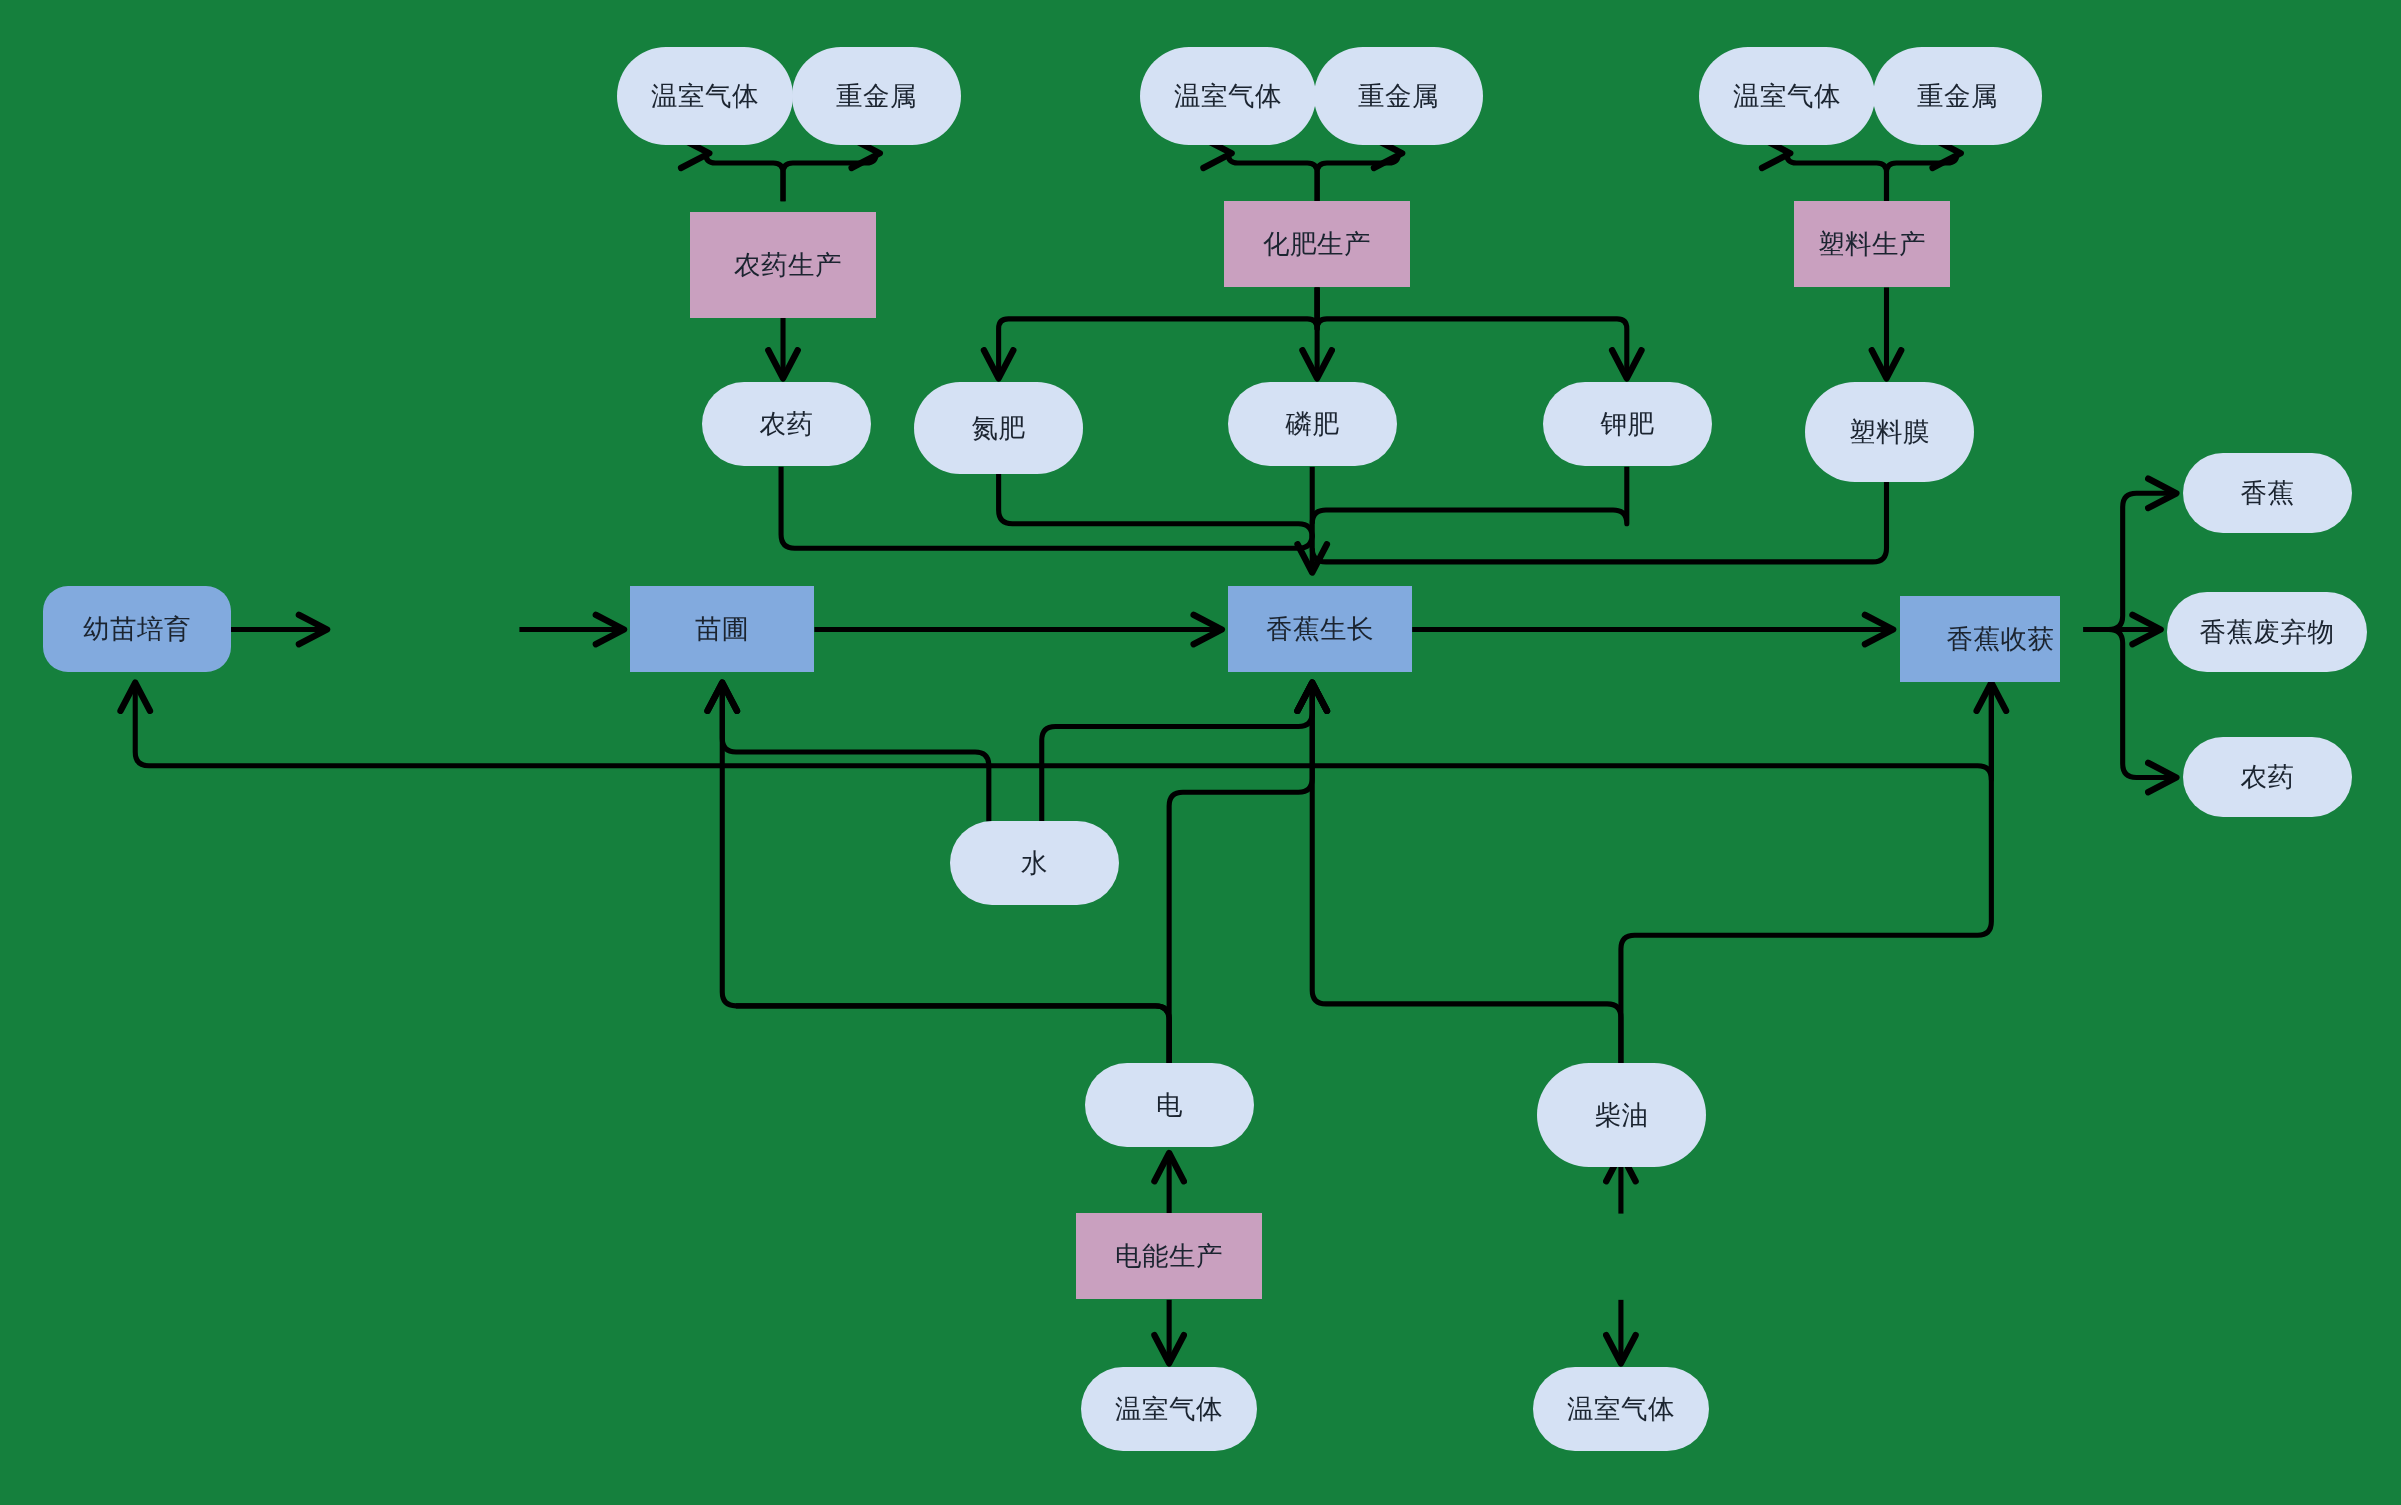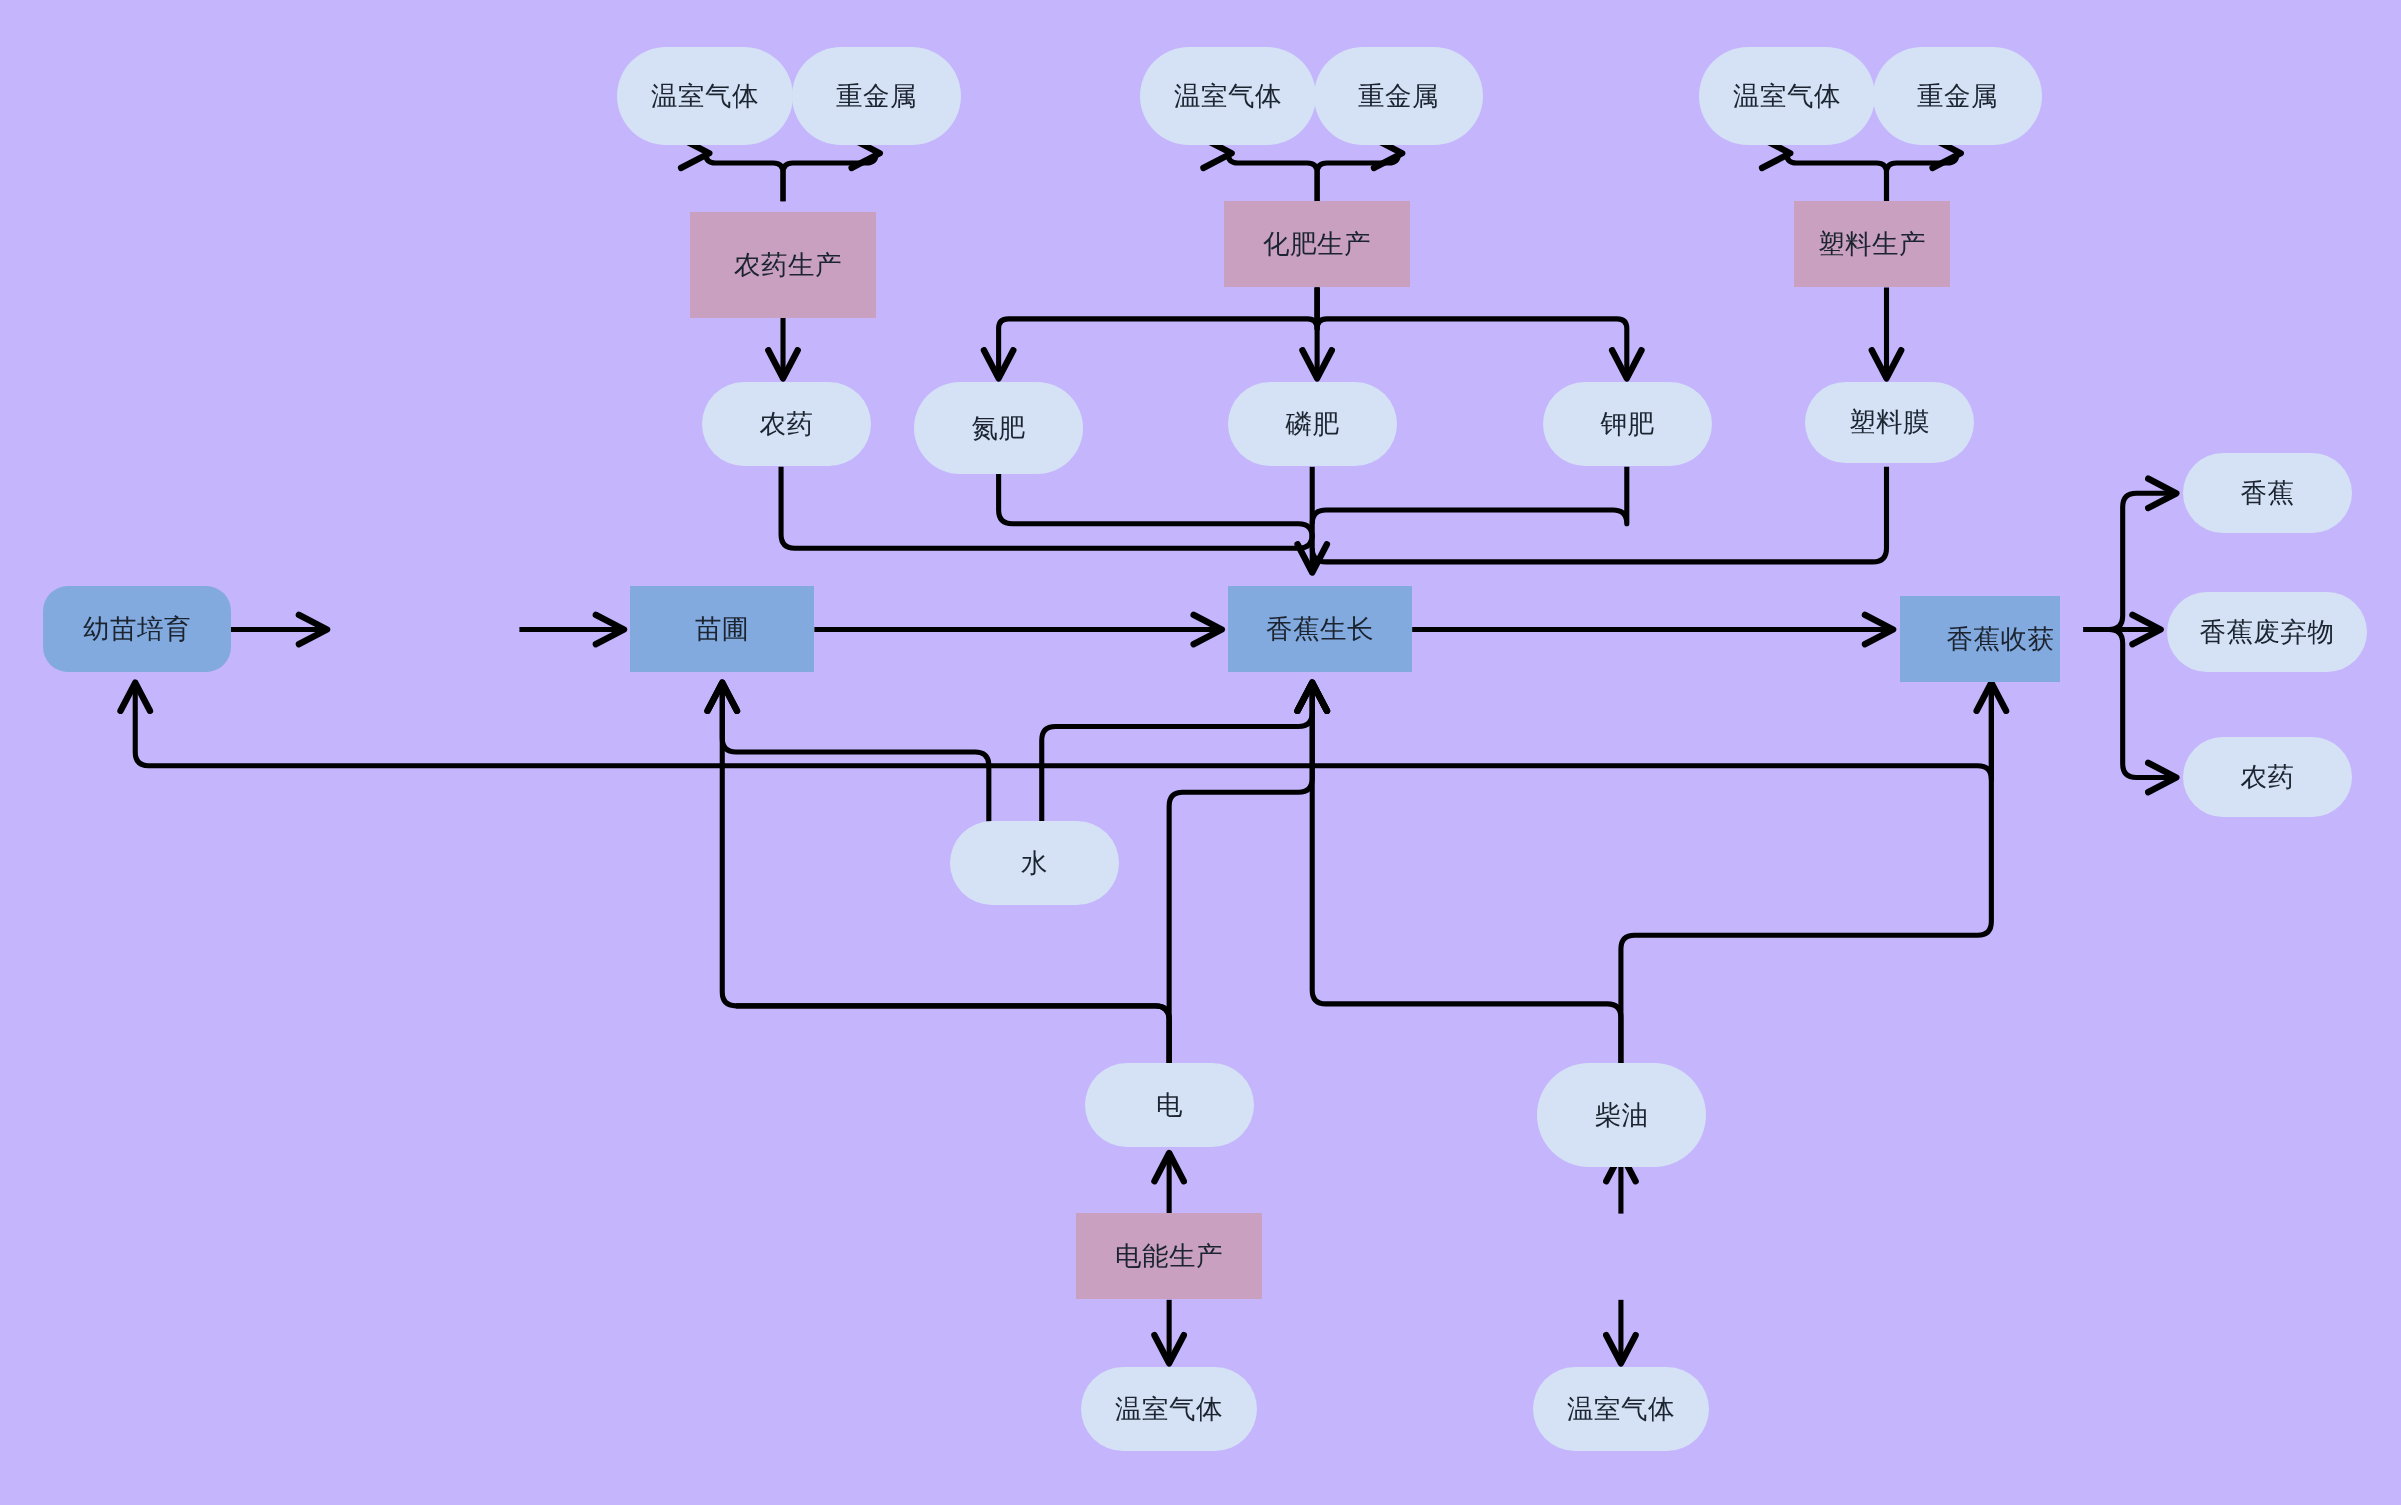--- a/index.html
+++ b/index.html
@@ -1,17 +1,17 @@
 <!DOCTYPE html>
 <html><head>
 <meta charset="utf-8">
 <style>
   html,body{margin:0;padding:0;background:#ffffff;}
   body{font-family:"Liberation Sans","DejaVu Sans",sans-serif;}
-  #stage{position:relative;width:2401px;height:1506px;background:#c4b5fd;overflow:hidden;text-decoration:underline;}
+  #stage{position:relative;width:2401px;height:1506px;background:#15803d;overflow:hidden;text-decoration:underline;}
   svg#edges{position:absolute;left:0;top:0;width:2401px;height:1506px;pointer-events:none;}
   .node{position:absolute;display:flex;align-items:center;justify-content:center;
         box-sizing:border-box;text-align:center;line-height:1.15;color:#1b2430;
         font-size:26.5px;letter-spacing:0.5px;}
   .proc{background:#82aade;border-radius:0;}
   .prod{background:#c9a0bf;border-radius:0;}
   .flow{background:#d5e1f4;border-radius:59px;}
 </style>
 </head>
 <body>
@@ -84,21 +84,21 @@
   <div class="node flow" style="left:1873px;top:47px;width:169px;height:98px;">重金属</div>
 
   <div class="node prod" style="left:690px;top:212px;width:186px;height:106px;padding-left:10px;">农药生产</div>
   <div class="node prod" style="left:1224px;top:201px;width:186px;height:86px;">化肥生产</div>
   <div class="node prod" style="left:1794px;top:201px;width:156px;height:86px;">塑料生产</div>
 
   <div class="node flow" style="left:702px;top:382px;width:169px;height:84px;">农药</div>
   <div class="node flow" style="left:914px;top:382px;width:169px;height:92px;">氮肥</div>
   <div class="node flow" style="left:1228px;top:382px;width:169px;height:84px;">磷肥</div>
   <div class="node flow" style="left:1543px;top:382px;width:169px;height:84px;">钾肥</div>
-  <div class="node flow" style="left:1805px;top:382px;width:169px;height:81px;">塑料膜</div>
+  <div class="node flow" style="left:1805px;top:382px;width:169px;height:100px;">塑料膜</div>
 
   <div class="node proc" style="left:43px;top:586px;width:188px;height:86px;border-radius:25px;">幼苗培育</div>
   <div class="node proc" style="left:630px;top:586px;width:184px;height:86px;">苗圃</div>
   <div class="node proc" style="left:1228px;top:586px;width:184px;height:86px;">香蕉生长</div>
   <div class="node proc" style="left:1900px;top:596px;width:160px;height:86px;padding-left:41px;">香蕉收获</div>
 
   <div class="node flow" style="left:2183px;top:453px;width:169px;height:80px;">香蕉</div>
   <div class="node flow" style="left:2167px;top:592px;width:200px;height:80px;">香蕉废弃物</div>
   <div class="node flow" style="left:2183px;top:737px;width:169px;height:80px;">农药</div>
 

